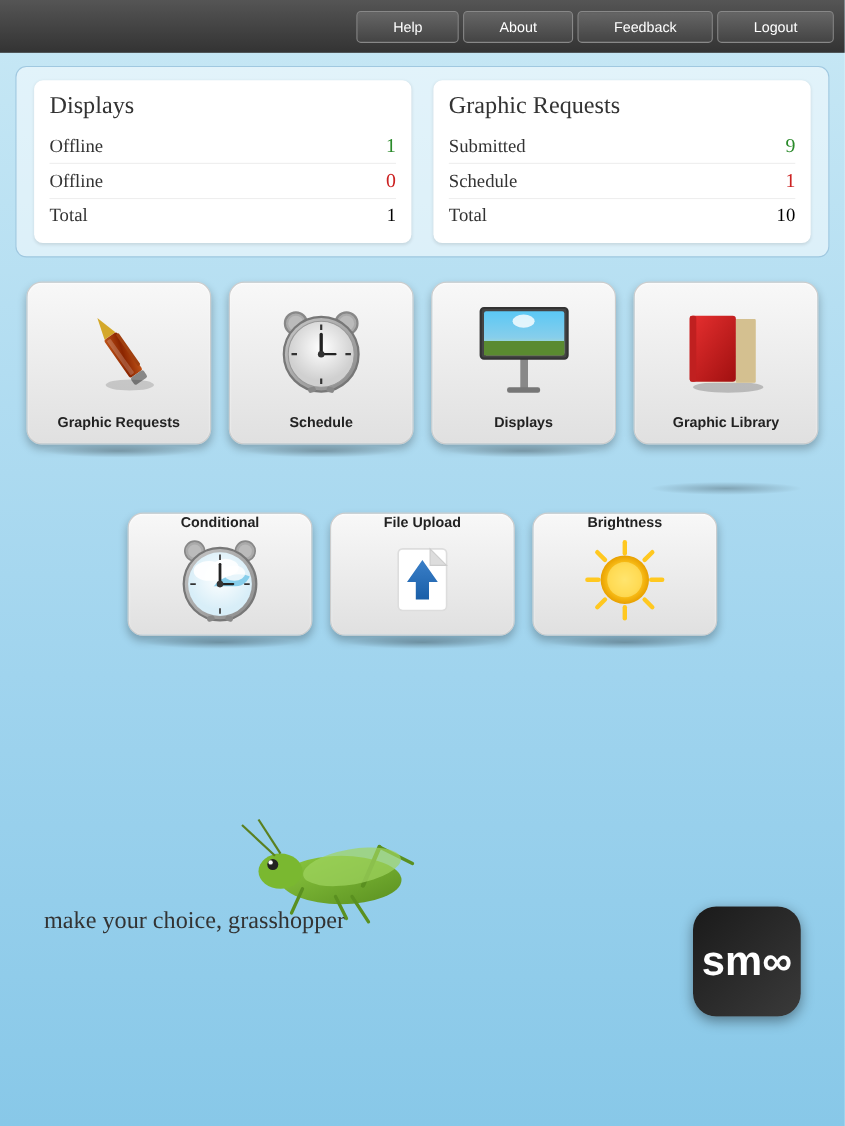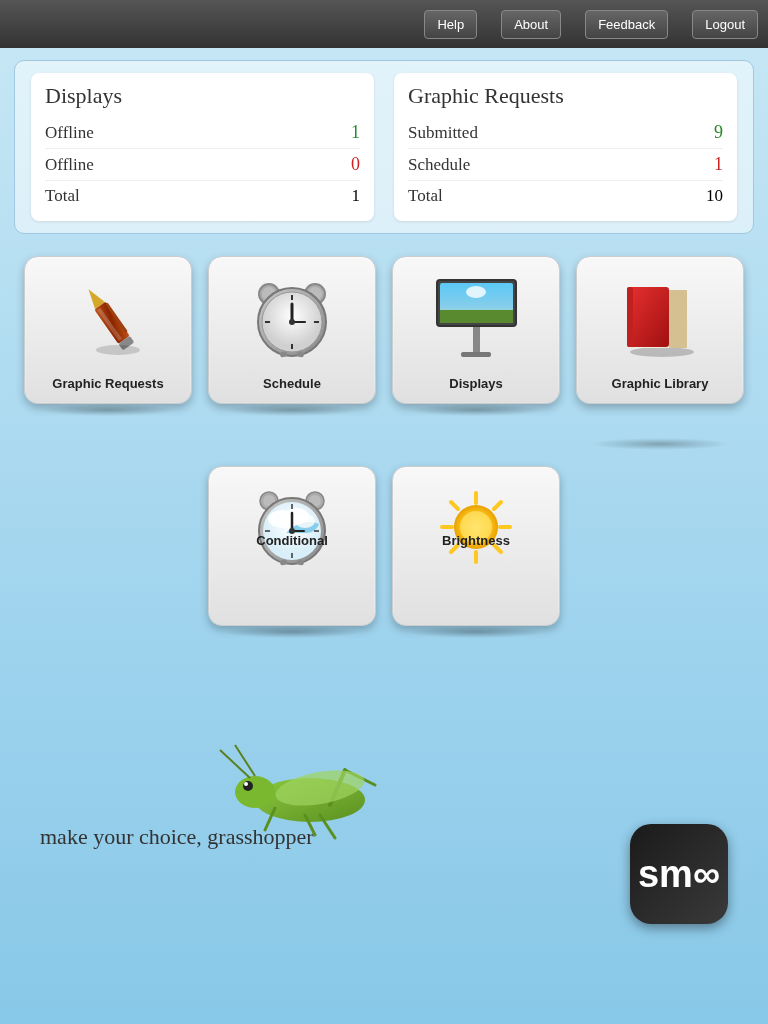--- a/index.html
+++ b/index.html
@@ -44,24 +44,23 @@
     #nav-buttons {
       margin-left: auto;
       display: flex;
       gap: 4px;
     }
     .nav-btn {
       background: linear-gradient(180deg, #666 0%, #444 100%);
       color: white;
       border: 1px solid #888;
       border-radius: 4px;
-      padding: 6px 12px;
+      padding: 6px 32px;
       font-size: 13px;
       cursor: pointer;
-      margin-left: 20px;
     }
 
     
     #stats-panel {
       margin: 12px 14px;
       background: rgba(255,255,255,0.5);
       border: 1px solid #a0c8e0;
       border-radius: 10px;
       padding: 12px 16px;
       display: flex;
@@ -147,29 +146,29 @@
     .card-shadow {
       width: 140px;
       height: 12px;
       background: radial-gradient(ellipse, rgba(0,0,0,0.25) 0%, transparent 70%);
       margin: 0 auto 4px;
     }
 
     
     .icon-card-med {
       width: 168px;
-      height: 160px;
+      height: 112px;
       background: linear-gradient(180deg, #f8f8f8 0%, #e0e0e0 100%);
       border-radius: 14px;
       border: 1px solid #ccc;
       box-shadow: 0 4px 8px rgba(0,0,0,0.25), 0 1px 2px rgba(255,255,255,0.8) inset;
       display: flex;
       flex-direction: column;
       align-items: center;
-      justify-content: center;
+      justify-content: flex-start;
       padding-bottom: 12px;
       cursor: pointer;
       position: relative;
     }
 
     
     #bottom-area {
       position: absolute;
       bottom: 0;
       left: 0;
@@ -443,20 +442,44 @@
 
             <rect x="33" y="77" width="7" height="5" rx="2" fill="#888" transform="rotate(-15,36,79)"></rect>
             <rect x="50" y="77" width="7" height="5" rx="2" fill="#888" transform="rotate(15,54,79)"></rect>
           </svg>
         </div>
         <span class="icon-label">Conditional</span>
       </div>
       <div class="card-shadow"></div>
     </div>
 
+    <div style="display:flex;flex-direction:column;align-items:center;">
+      <div class="icon-card icon-card-med">
+        <div class="icon-img-area">
+          <svg width="80" height="80" viewBox="0 0 80 80">
+
+            <rect x="18" y="12" width="44" height="56" rx="4" fill="white" stroke="#ddd" stroke-width="1.5"></rect>
+
+            <polygon points="47,12 62,27 47,27" fill="#ddd"></polygon>
+            <polygon points="47,12 62,27 47,27" fill="none" stroke="#ccc" stroke-width="1"></polygon>
+
+            <defs>
+              <linearGradient id="arrowGrad" x1="0%" y1="0%" x2="0%" y2="100%">
+                <stop offset="0%" style="stop-color:#3a7fc8"></stop>
+                <stop offset="100%" style="stop-color:#1a5fa8"></stop>
+              </linearGradient>
+            </defs>
+
+            <polygon points="40,22 54,42 46,42 46,58 34,58 34,42 26,42" fill="url(#arrowGrad)"></polygon>
+          </svg>
+        </div>
+        <span class="icon-label">File Upload</span>
+      </div>
+      <div class="card-shadow"></div>
+    </div>
 
     <div style="display:flex;flex-direction:column;align-items:center;">
       <div class="icon-card icon-card-med">
         <div class="icon-img-area">
           <svg width="88" height="85" viewBox="0 0 88 85">
             <defs>
               <radialGradient id="sunGrad" cx="50%" cy="50%" r="50%">
                 <stop offset="0%" style="stop-color:#ffe060"></stop>
                 <stop offset="60%" style="stop-color:#ffc820"></stop>
                 <stop offset="100%" style="stop-color:#e8a000"></stop>

